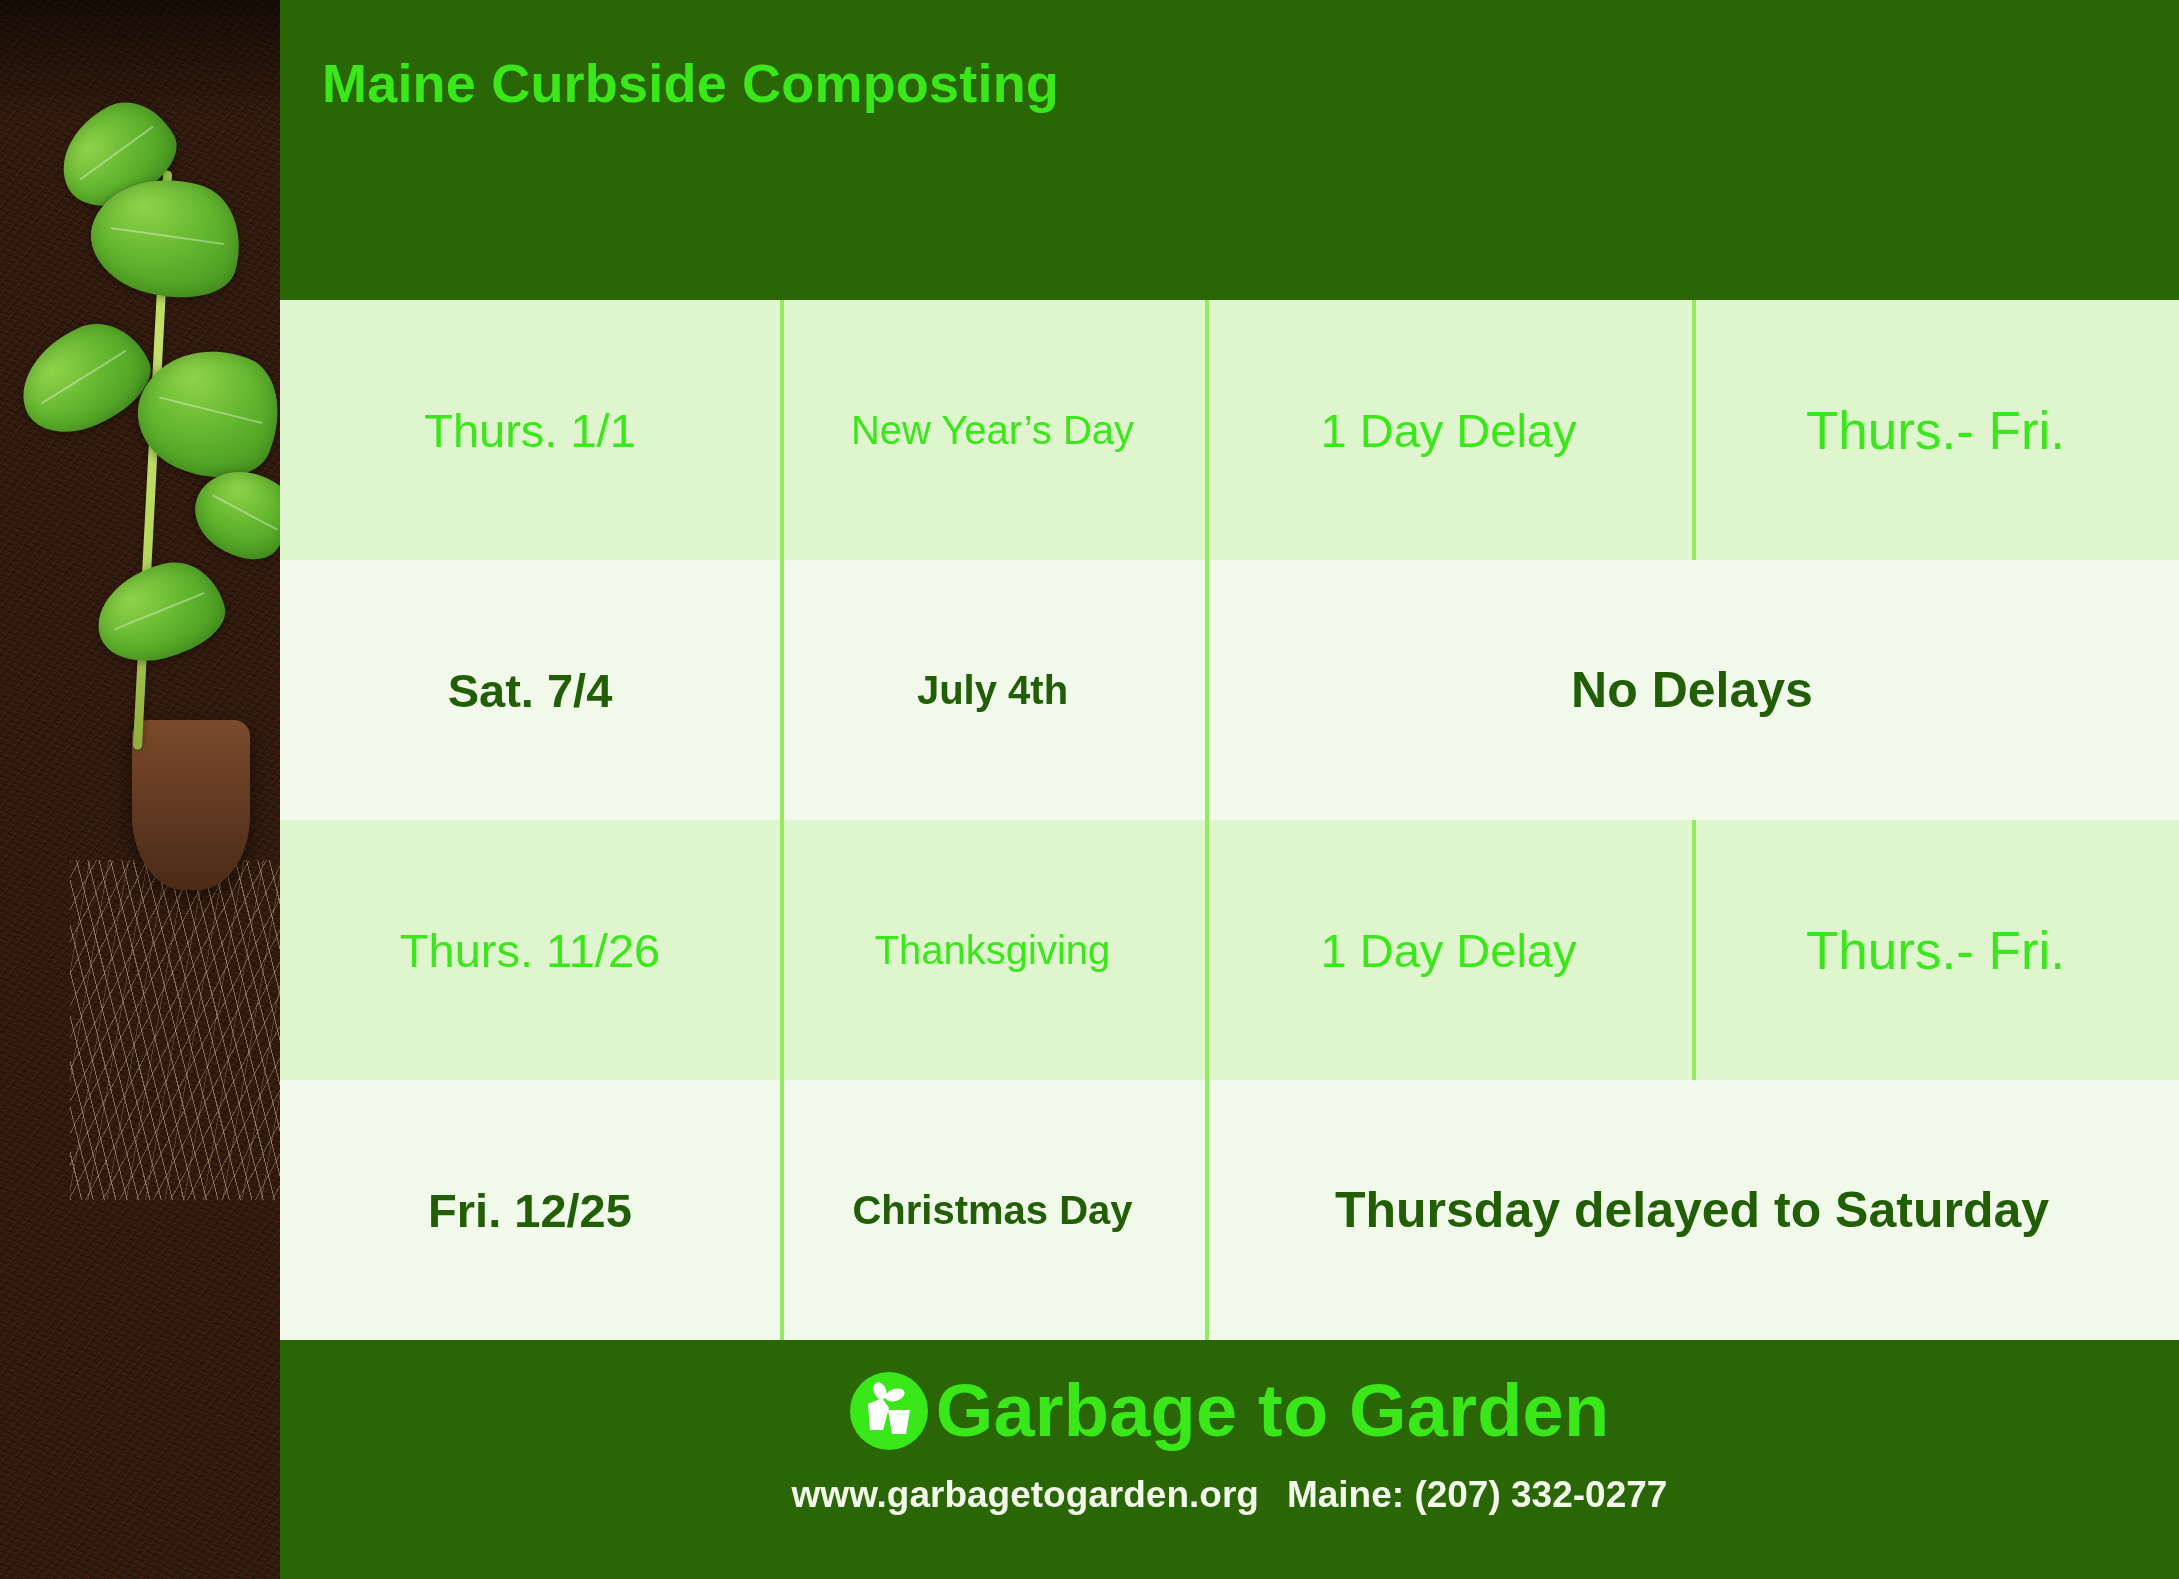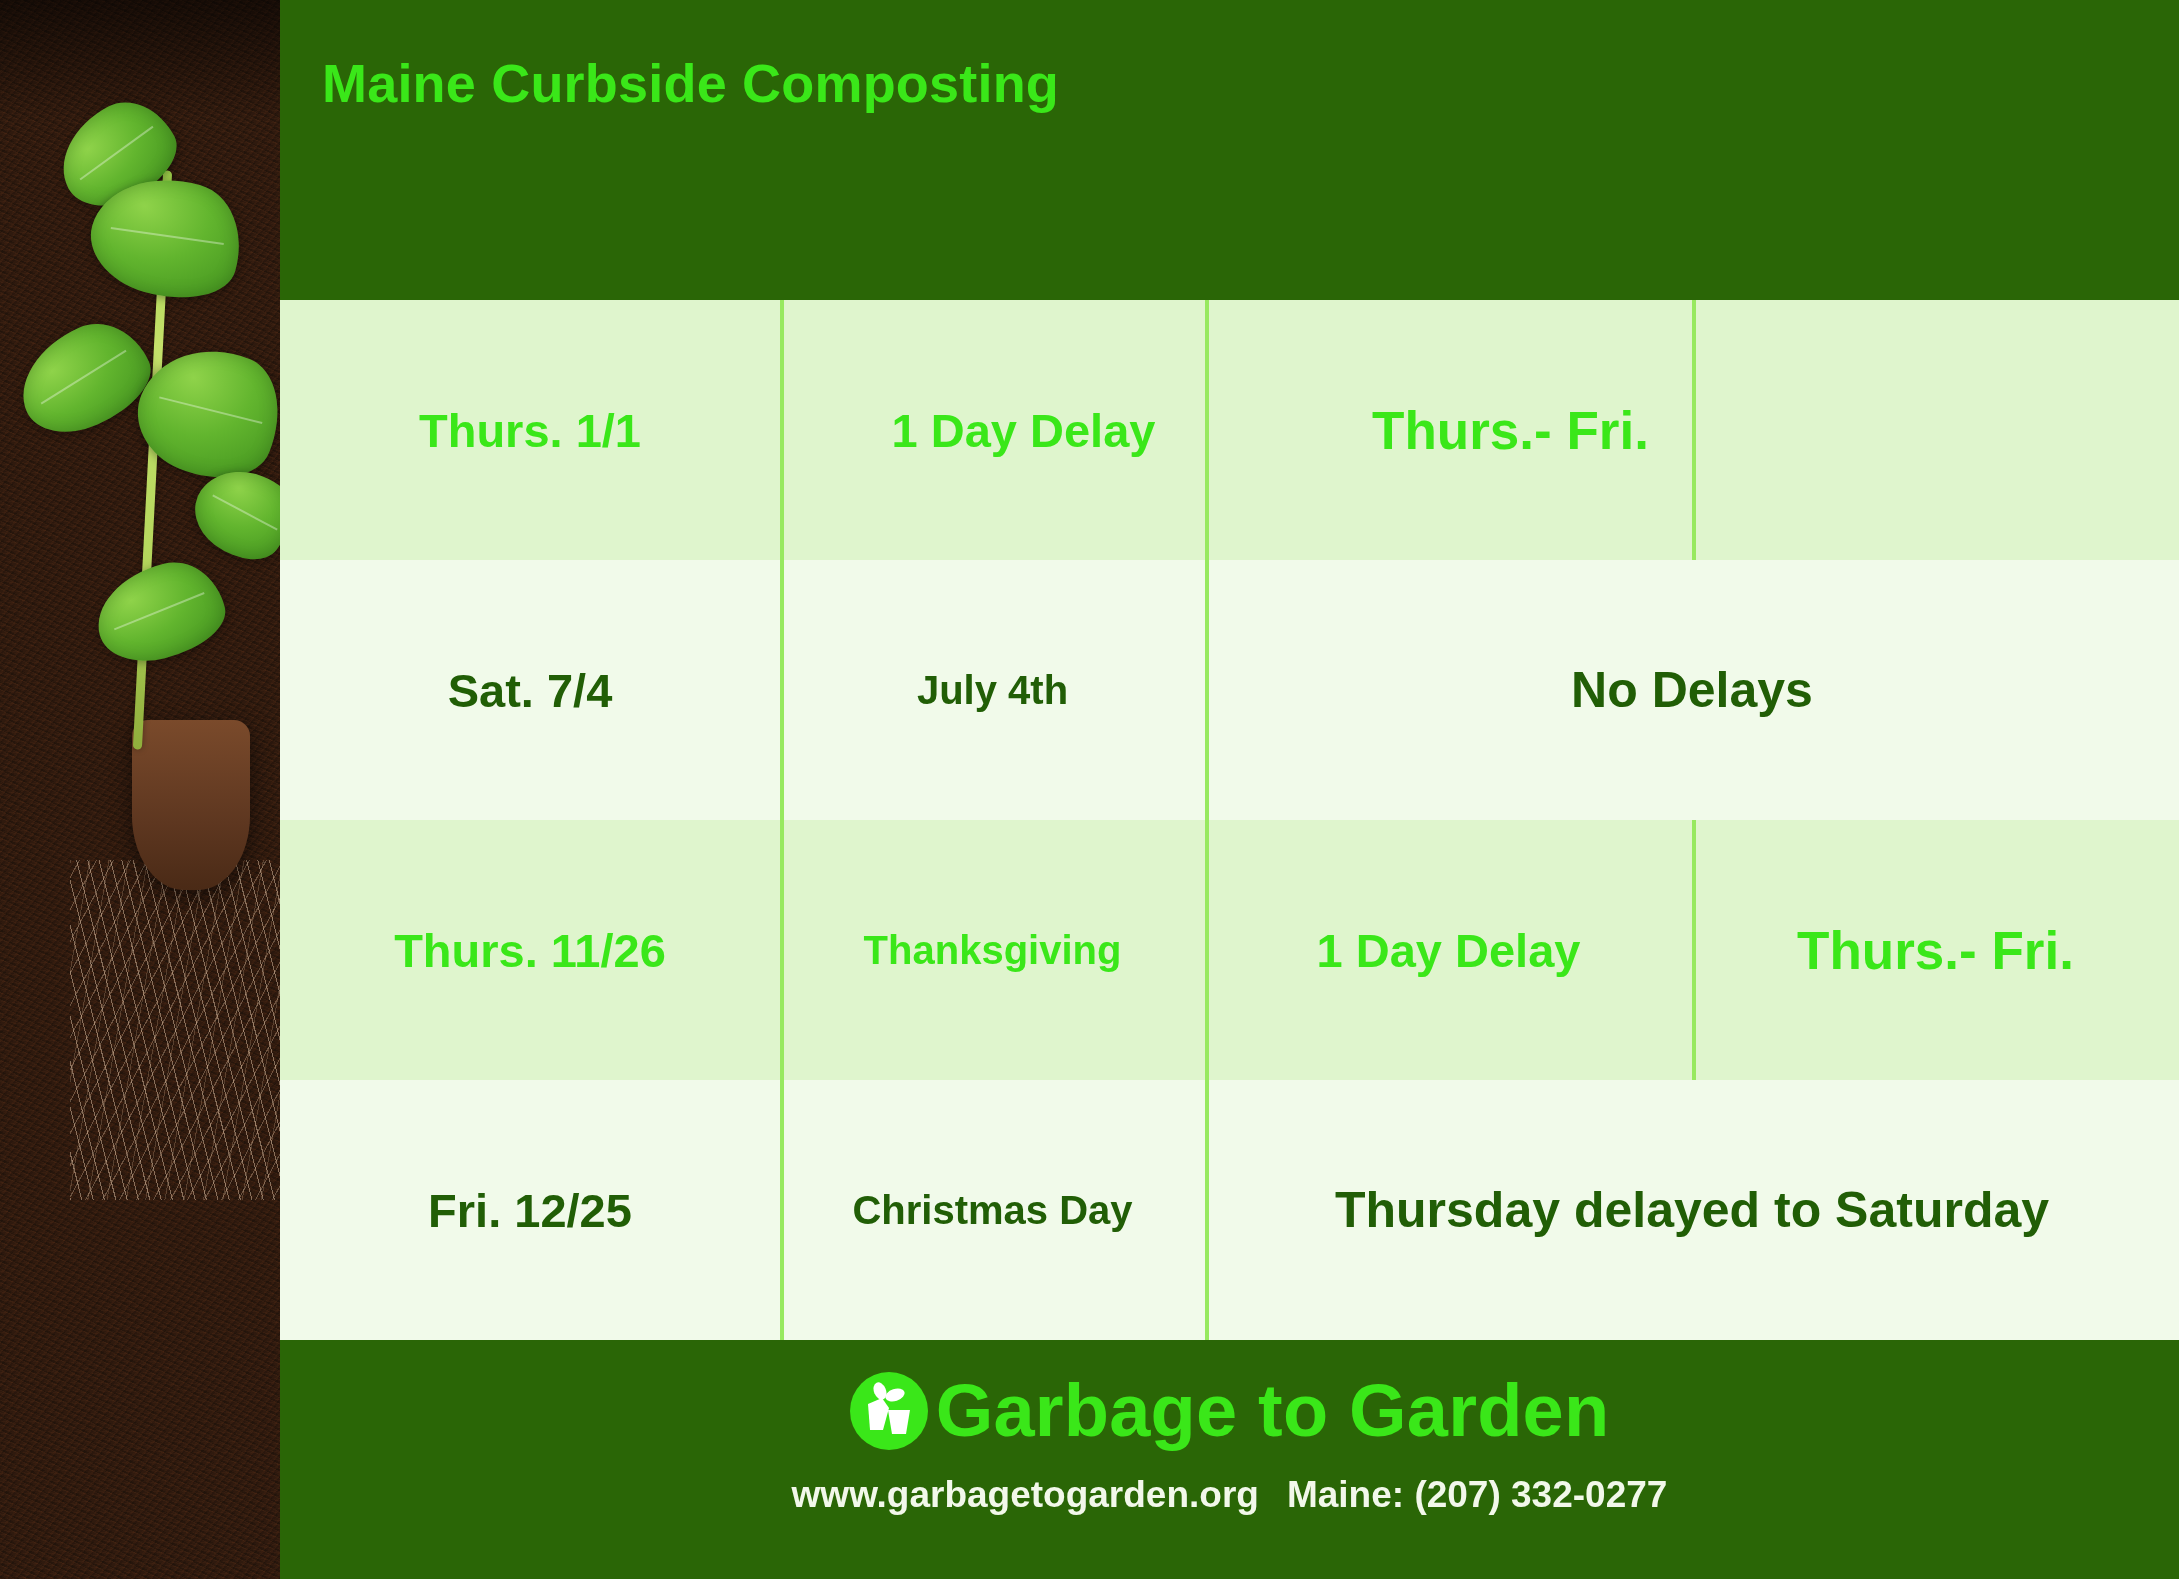--- a/index.html
+++ b/index.html
@@ -174,21 +174,21 @@
     position: absolute;
     top: 0;
     width: 4px;
     height: 100%;
     background: #97e95f;
   }
   .d1 { left: 500px; }
   .d2 { left: 925px; }
   .d3 { left: 1412px; }
 
-  .bright { color: #3ae719; font-weight: 700; }
+  .bright { color: #3ae719; font-weight: 400; }
   .dark   { color: #215e06; font-weight: 700; }
 
   .sz-date   { font-size: 47px; }
   .sz-name   { font-size: 40px; }
   .sz-delay  { font-size: 47px; }
   .sz-days   { font-size: 53px; }
   .sz-span   { font-size: 50px; }
 
   
   #footer {
@@ -254,20 +254,21 @@
   </div>
 
   <div id="header">
     <div id="kicker">Maine Curbside Composting</div>
   </div>
 
   <div id="table">
 
     <div class="row light">
       <div class="cell c1 bright sz-date">Thurs. 1/1</div>
+      <div class="cell c2 bright sz-name">New Year’s Day</div>
       <div class="cell c3 bright sz-delay">1 Day Delay</div>
       <div class="cell c4 bright sz-days">Thurs.- Fri.</div>
       <div class="divider d1"></div>
       <div class="divider d2"></div>
       <div class="divider d3"></div>
     </div>
 
     <div class="row pale">
       <div class="cell c1 dark sz-date">Sat. 7/4</div>
       <div class="cell c2 dark sz-name">July 4th</div>

